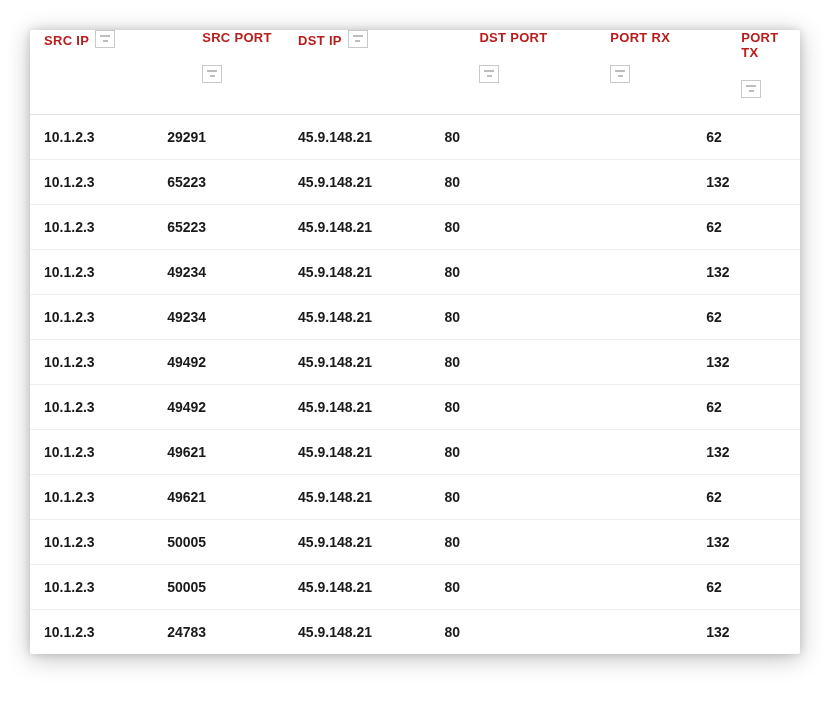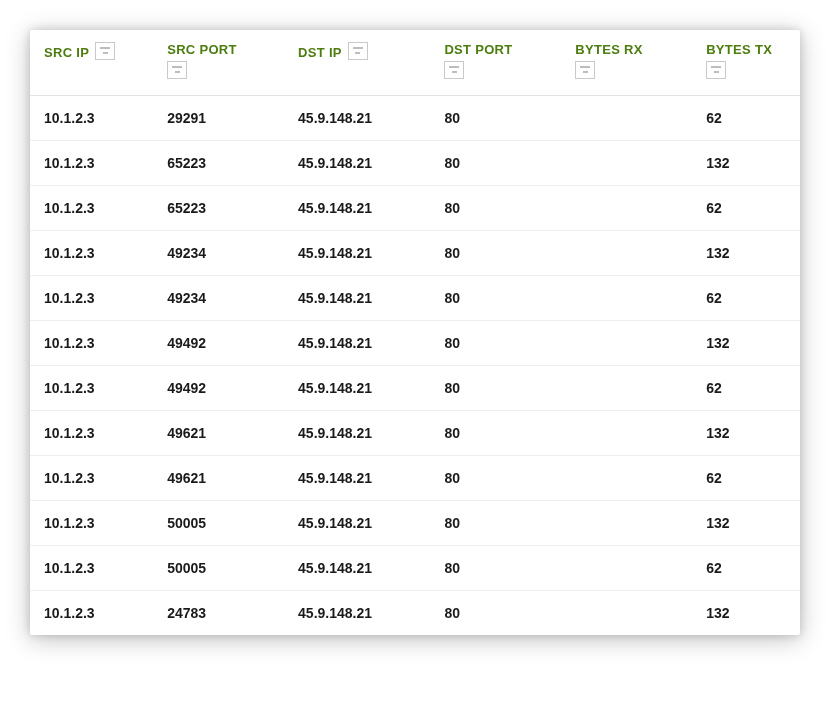--- a/index.html
+++ b/index.html
@@ -21,38 +21,39 @@
       border-radius: 2px;
       overflow: hidden;
     }
     table {
       width: 100%;
       border-collapse: collapse;
       table-layout: fixed;
     }
     thead th {
       text-align: left;
-      padding: 12px 8px 16px 14px;
+      padding: 0 8px 16px 14px;
       font-size: 13px;
       font-weight: 700;
-      color: #4d7c0f;
+      color: #b91c1c;
       letter-spacing: 0.3px;
       vertical-align: top;
       border-bottom: 1px solid #e2e2e2;
     }
     th .th-inner {
       display: flex;
       align-items: flex-end;
       gap: 6px;
       flex-wrap: wrap;
     }
     th.stackable .th-inner {
       flex-direction: column;
       align-items: flex-start;
-      gap: 4px;
+      gap: 20px;
+      margin-left: 35px;
     }
     .filter-btn {
       width: 20px;
       height: 18px;
       border: 1px solid #c9c9c9;
       background: #fff;
       display: inline-flex;
       align-items: center;
       justify-content: center;
       cursor: pointer;
@@ -127,27 +128,27 @@
           </div>
         </th>
         <th class="stackable">
           <div class="th-inner">
             <span>DST PORT</span>
             <span class="filter-btn"></span>
           </div>
         </th>
         <th class="stackable">
           <div class="th-inner">
-            <span>BYTES RX</span>
-            <span class="filter-btn"></span>
-          </div>
-        </th>
-        <th class="stackable">
-          <div class="th-inner">
-            <span>BYTES TX</span>
+            <span>PORT RX</span>
+            <span class="filter-btn"></span>
+          </div>
+        </th>
+        <th class="stackable">
+          <div class="th-inner">
+            <span>PORT TX</span>
             <span class="filter-btn"></span>
           </div>
         </th>
       </tr>
     </thead>
     <tbody id="rows">
         <tr>
           <td>10.1.2.3</td>
           <td>29291</td>
           <td>45.9.148.21</td>

